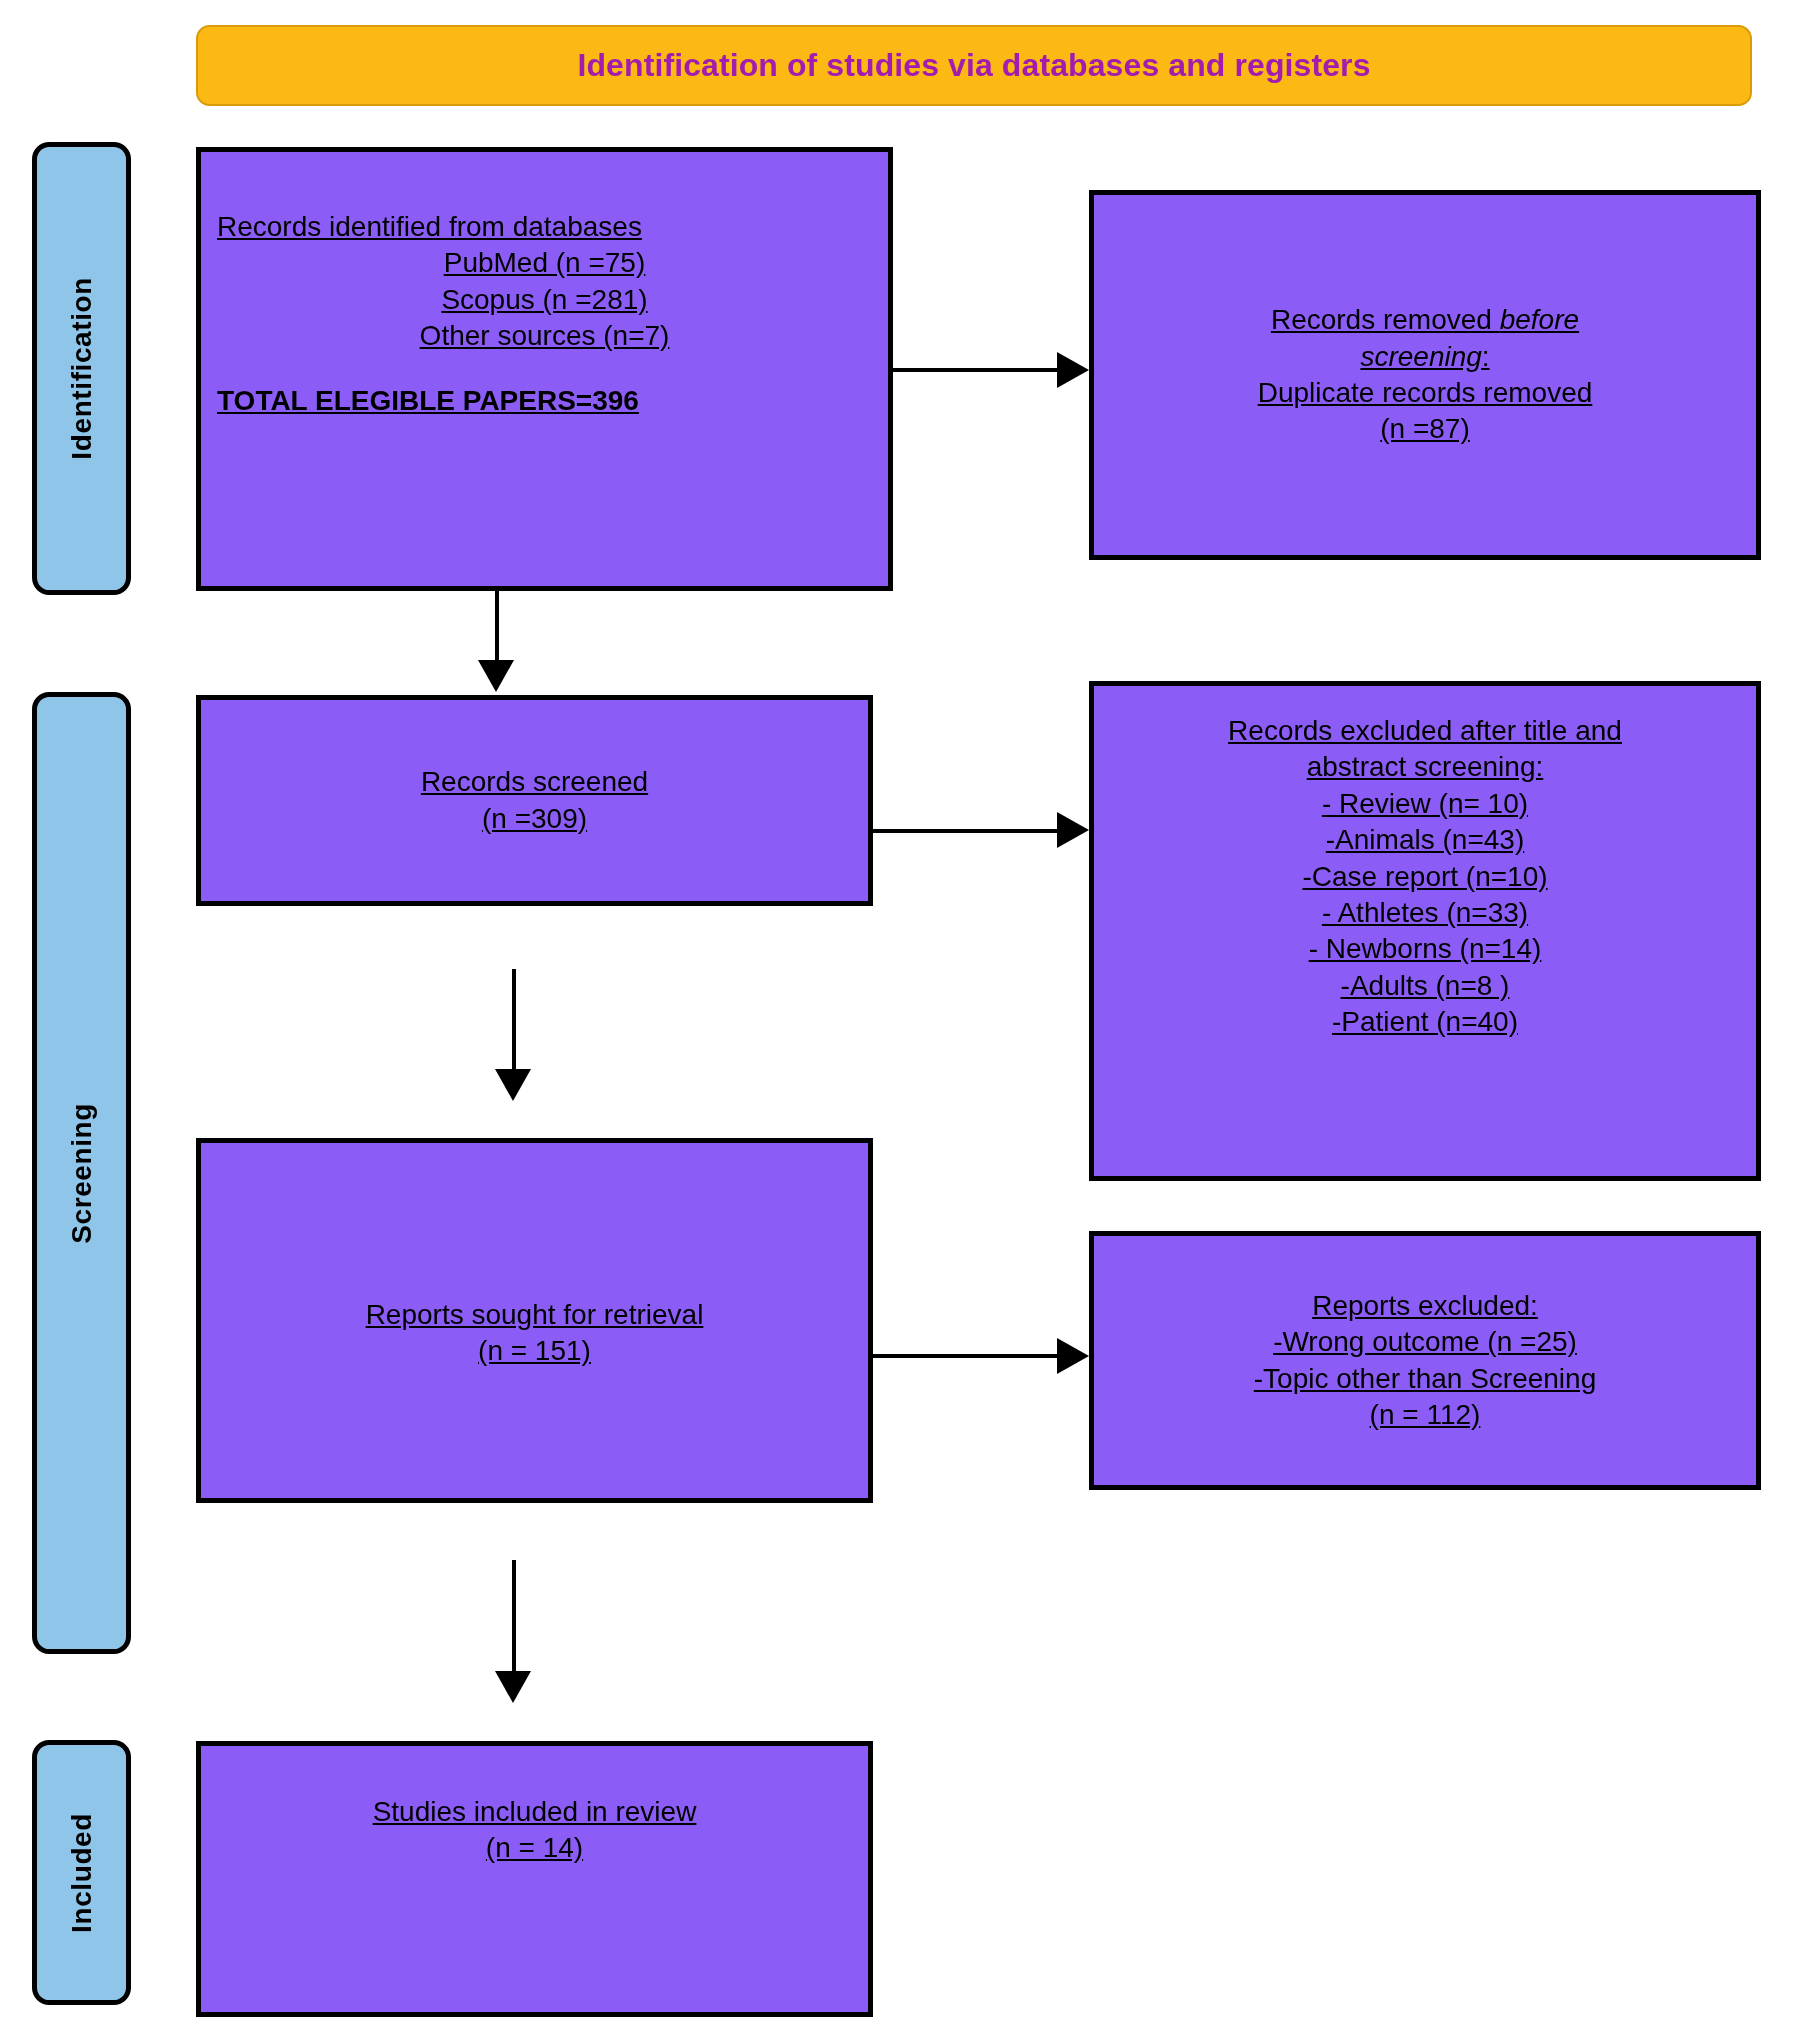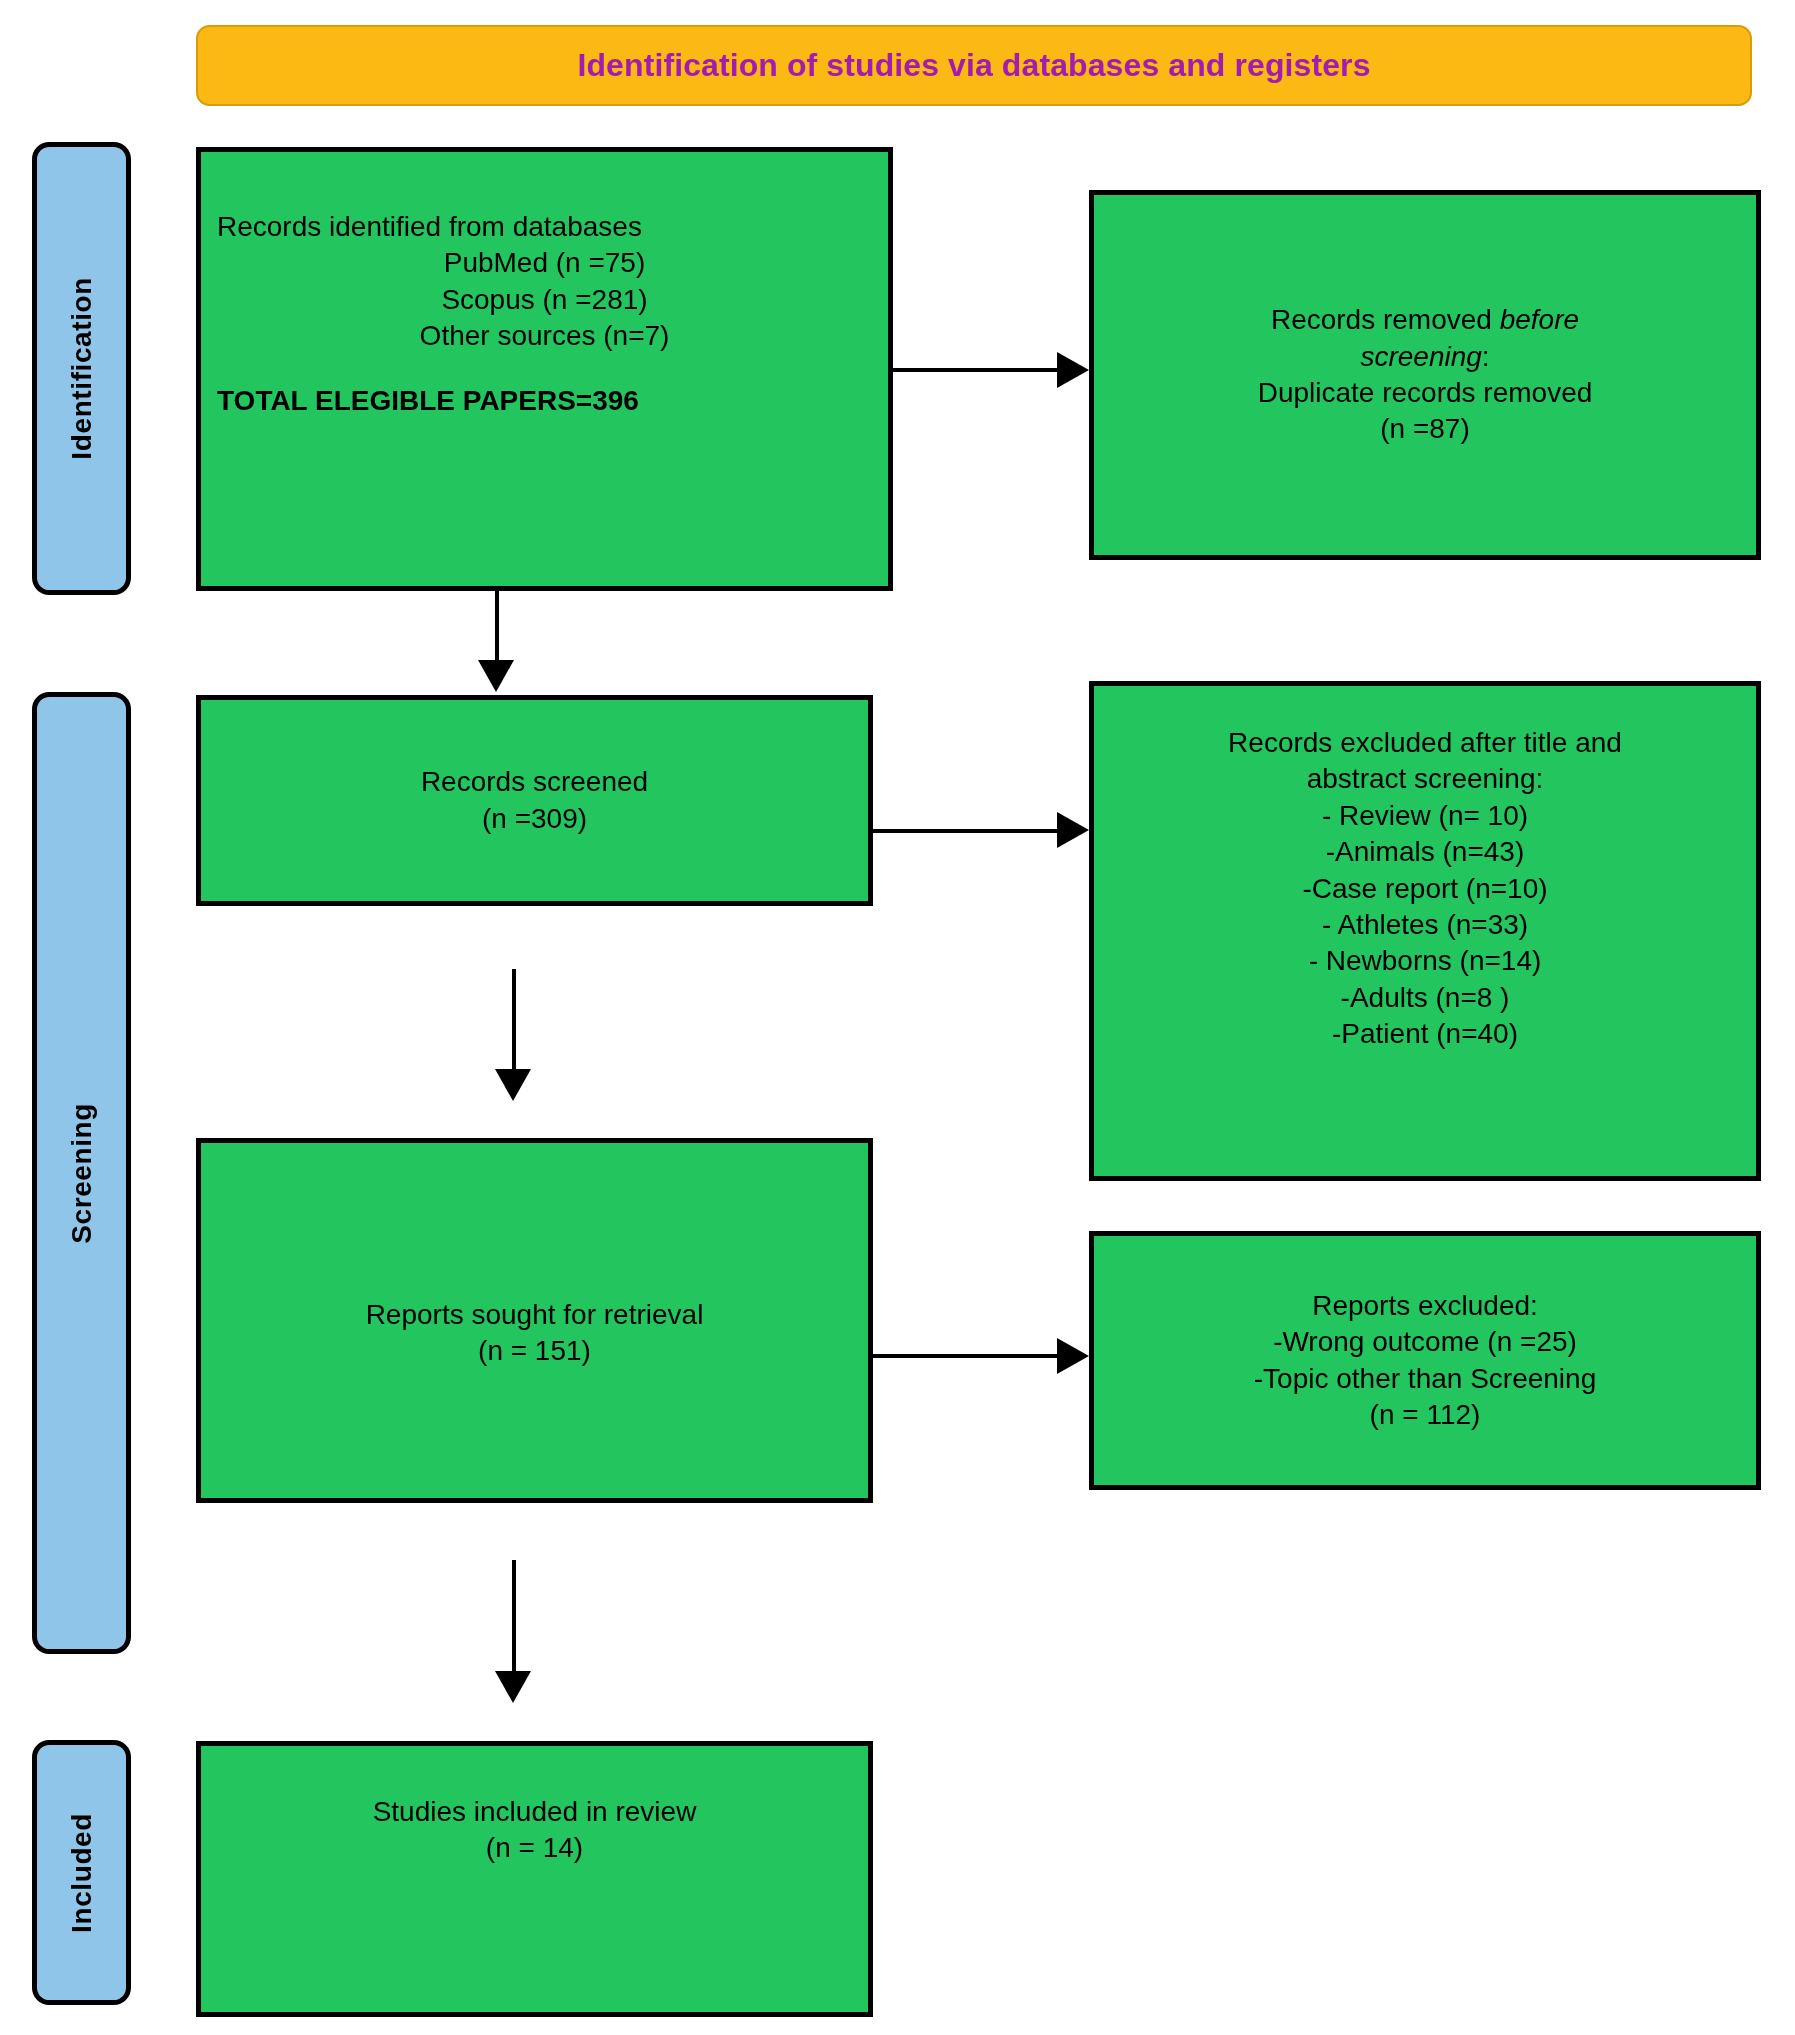--- a/index.html
+++ b/index.html
@@ -53,42 +53,43 @@
     letter-spacing:0.6px;
     white-space:nowrap;
   }
   #stage-identification{ left:32px;  top:142px;  width:99px; height:453px; }
   #stage-screening{     left:32px;  top:692px; width:99px; height:962px; }
   #stage-included{      left:32px;  top:1740px; width:99px; height:265px; }
 
   
   .box{
     position:absolute;
-    background:#22c55e;
+    background:#8b5cf6;
     border:5.6px solid #000;
     box-sizing:border-box;
     display:flex;
     flex-direction:column;
     justify-content:center;
     padding:0 16px;
+    text-decoration:underline;
   }
   .box .line{
     text-align:center;
     font-size:28px;
     line-height:1.30;
     white-space:pre;
   }
   .box .line.left   { text-align:left; }
   .box .line.bold   { font-weight:bold; }
   .box .spacer      { height:28px; }
 
   #box-identified     { left:196px;  top:147px;  width:697px; height:444px;  justify-content:flex-start; padding-top:57px;}
   #box-duplicates     { left:1089px; top:190px;  width:672px; height:370px;  }
   #box-screened       { left:196px;  top:695px; width:677px; height:211px;  }
-  #box-excluded-title { left:1089px; top:681px; width:672px; height:500px;  justify-content:flex-start; padding-top:39px;}
+  #box-excluded-title { left:1089px; top:681px; width:672px; height:500px;  justify-content:flex-start; padding-top:27px;}
   #box-sought         { left:196px;  top:1138px; width:677px; height:365px;  justify-content:flex-start; padding-top:154px;}
   #box-reports-excl   { left:1089px; top:1231px; width:672px; height:259px;  }
   #box-included       { left:196px;  top:1741px; width:677px; height:276px;  justify-content:flex-start; padding-top:48px;}
 
   
   .conn{ position:absolute; }
   .vline{ position:absolute; background:#000; width:3.7px; }
   .hline{ position:absolute; background:#000; height:3.7px; }
   .arrow-down{
     position:absolute;

